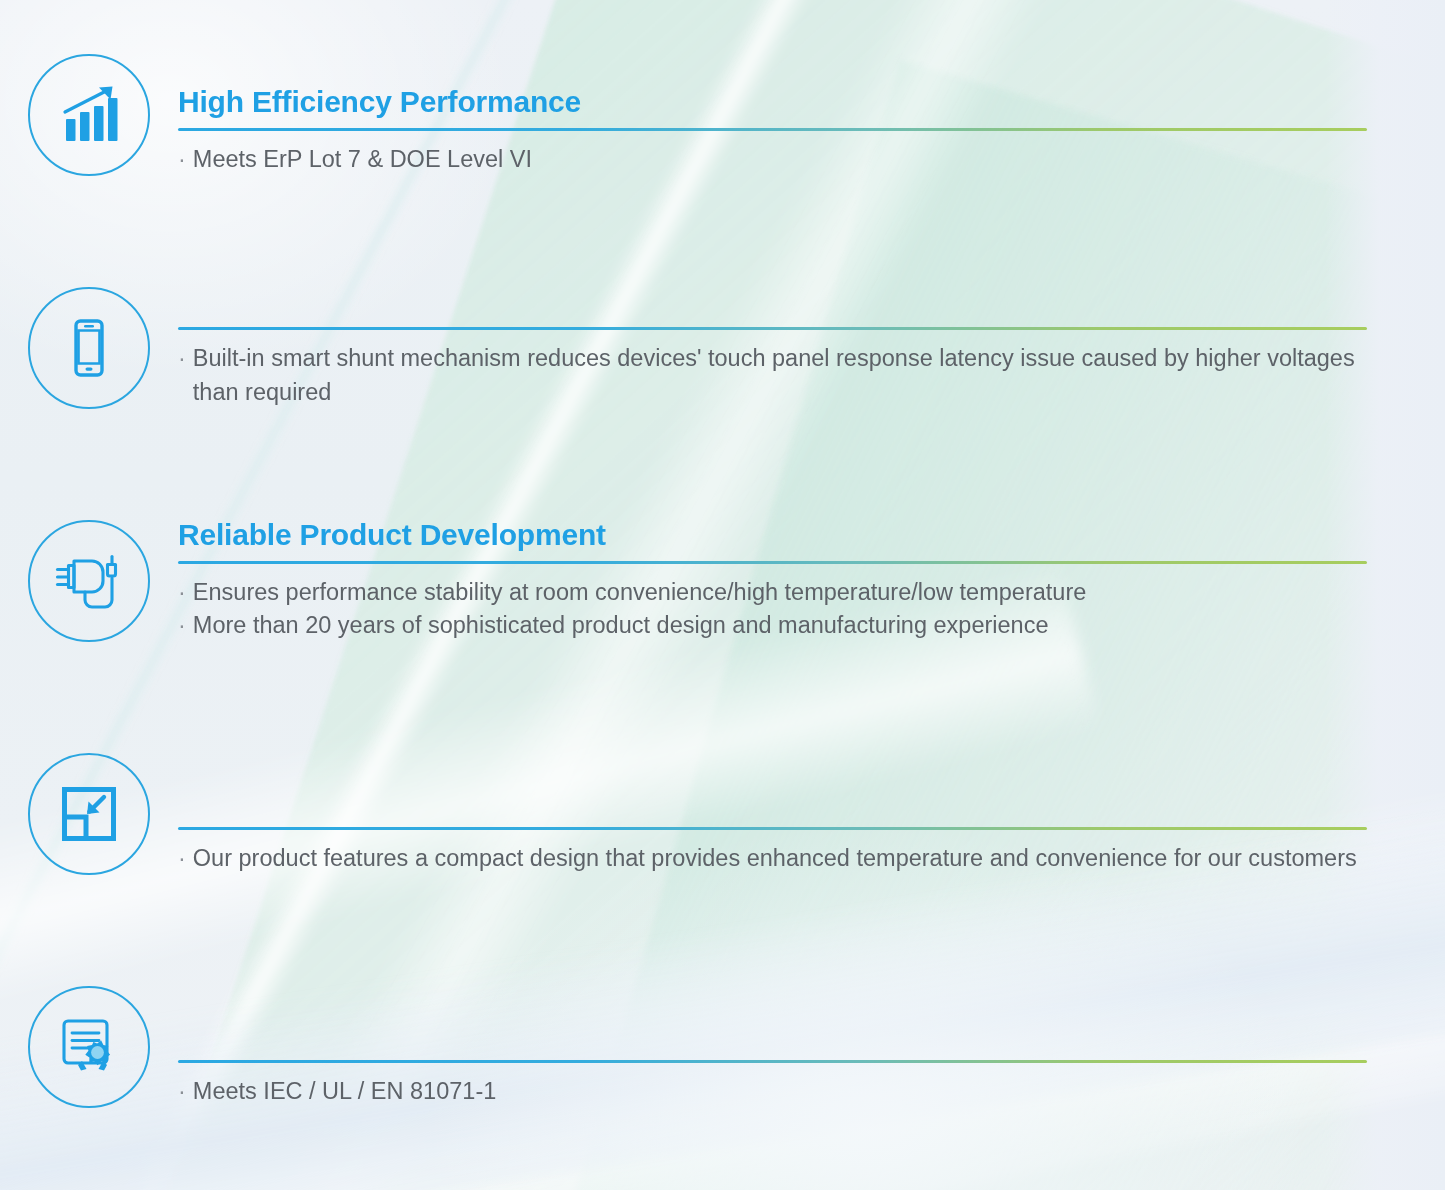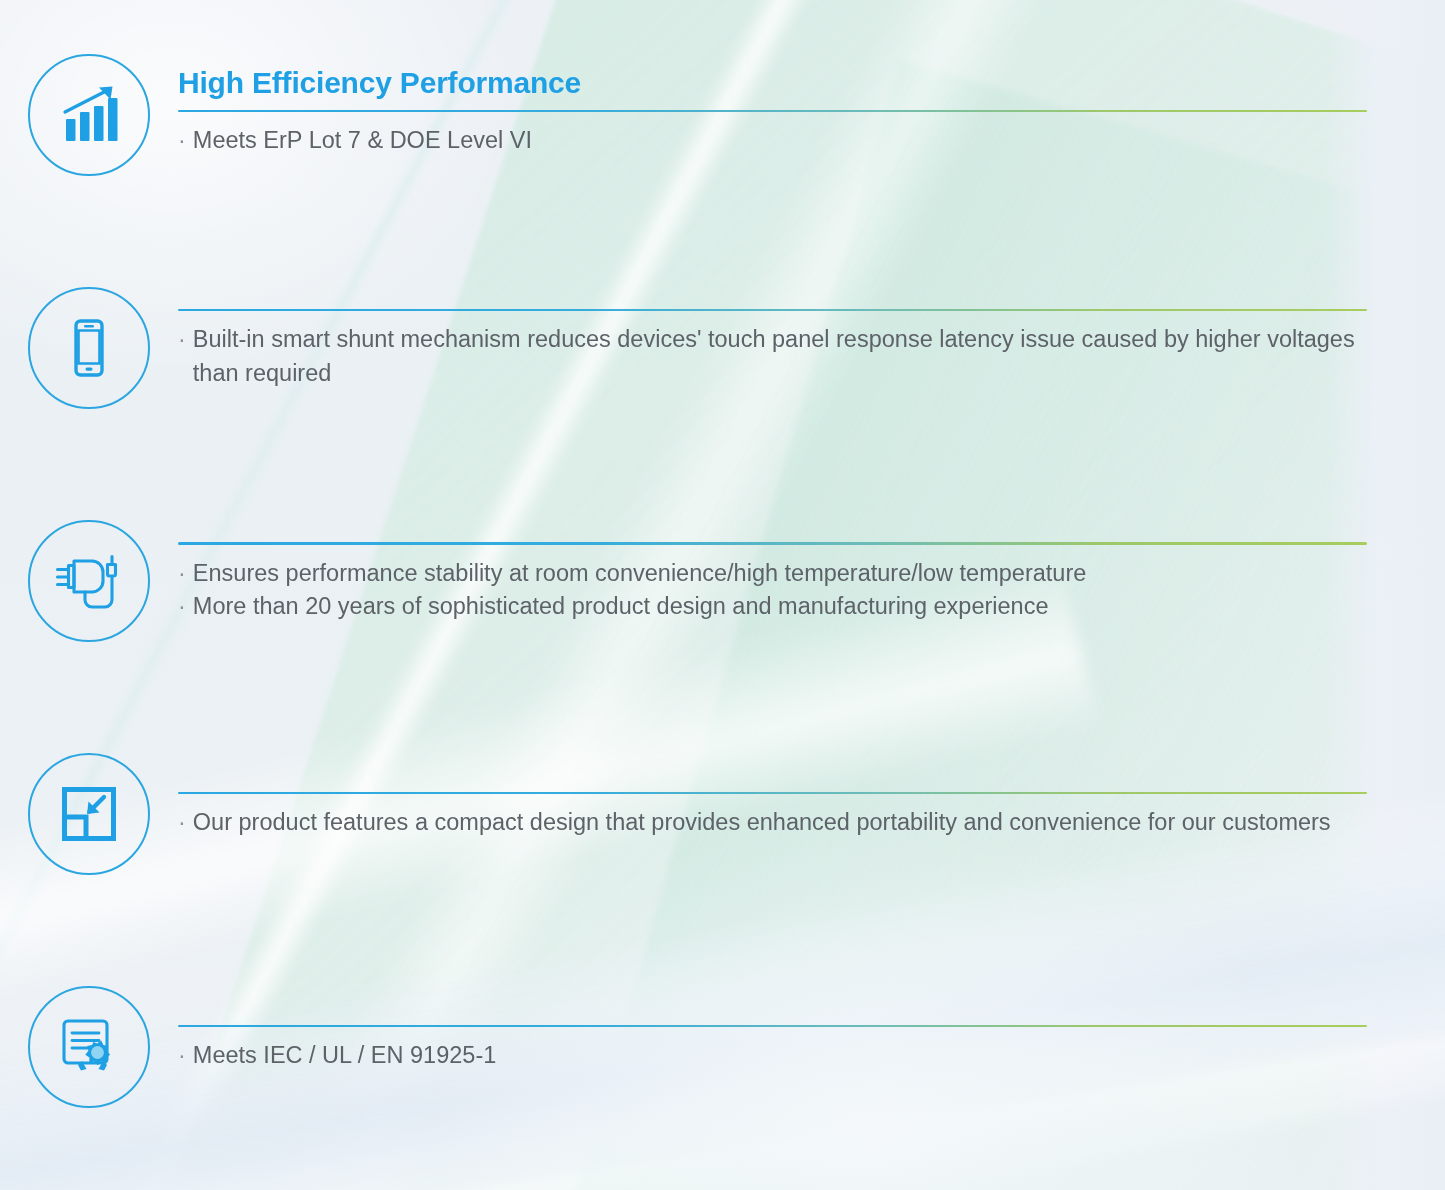--- a/index.html
+++ b/index.html
@@ -110,21 +110,21 @@
     position: relative;
     z-index: 2;
     padding: 0;
   }
 
   .feature-row {
     position: absolute;
     left: 0;
     width: 1445px;
     display: flex;
-    align-items: center;
+    align-items: flex-end;
   }
 
   .icon-wrap {
     width: 178px;
     min-width: 178px;
     display: flex;
     justify-content: center;
     padding-top: 6px;
   }
 
@@ -259,20 +259,21 @@
             <path d="M5.5 33 H16.5"></path>
             <path d="M5.5 40.5 H16.5"></path>
             <path d="M33 48 V56 a7 7 0 0 0 7 7 h13 a7 7 0 0 0 7 -7 V34"></path>
             <path d="M56 20.5 H64 V30 a2 2 0 0 1 -2 2 h-4 a2 2 0 0 1 -2 -2 Z" transform="translate(-0.5,0)"></path>
             <path d="M60 12.5 V20.5"></path>
           </g>
         </svg>
       </div>
     </div>
     <div class="feature-body">
+      <div class="feature-title">Reliable Product Development</div>
       <div class="feature-divider"></div>
       <div class="bullet">
         <span class="bullet-dot">·</span>
         <span class="bullet-text">Ensures performance stability at room convenience/high temperature/low temperature</span>
       </div>
       <div class="bullet">
         <span class="bullet-dot">·</span>
         <span class="bullet-text">More than 20 years of sophisticated product  design and manufacturing experience</span>
       </div>
     </div>
@@ -290,21 +291,21 @@
             <path d="M48 16 L33.5 30.5"></path>
           </g>
           <path d="M31 33 L32.5 20.5 L43.5 31.5 Z" fill="#1fa0e4"></path>
         </svg>
       </div>
     </div>
     <div class="feature-body">
       <div class="feature-divider"></div>
       <div class="bullet">
         <span class="bullet-dot">·</span>
-        <span class="bullet-text">Our product features a compact design that provides enhanced portability and convenience for our customers</span>
+        <span class="bullet-text">Our product features a compact design that provides enhanced temperature and convenience for our customers</span>
       </div>
     </div>
   </div>
 
   <div class="feature-row" style="top:980px">
     <div class="icon-wrap">
       <div class="icon-circle">
         <svg class="icon-svg" width="68" height="68" viewBox="0 0 68 68" aria-hidden="true">
           <g fill="none" stroke="#1fa0e4" stroke-width="3.1" stroke-linejoin="round">
             <path d="M13 8 H48 a4 4 0 0 1 4 4 V46 a4 4 0 0 1 -4 4 H13 a4 4 0 0 1 -4 -4 V12 a4 4 0 0 1 4 -4 Z"></path>
@@ -323,18 +324,18 @@
                      l4.6 1.9 l4.1 -2.8 l2.2 4.5 l4.9 0.9 l-1.3 4.8 l3.1 3.9 l-4.1 2.8 l0.1 5 l-4.9 -0.9 l-3.5 3.6 l-3.5 -3.6 l-4.9 0.9 l0.1 -5 l-4.1 -2.8 l3.1 -3.9 l-1.3 -4.8 l4.9 -0.9 l2.2 -4.5 Z"></path>
           </g>
           <circle cx="42.5" cy="39.5" r="6.4" fill="#8fd4f2"></circle>
         </svg>
       </div>
     </div>
     <div class="feature-body">
       <div class="feature-divider"></div>
       <div class="bullet">
         <span class="bullet-dot">·</span>
-        <span class="bullet-text">Meets IEC / UL / EN 91925-1</span>
+        <span class="bullet-text">Meets IEC / UL / EN 81071-1</span>
       </div>
     </div>
   </div>
 
 </div>
 
 </body></html>

